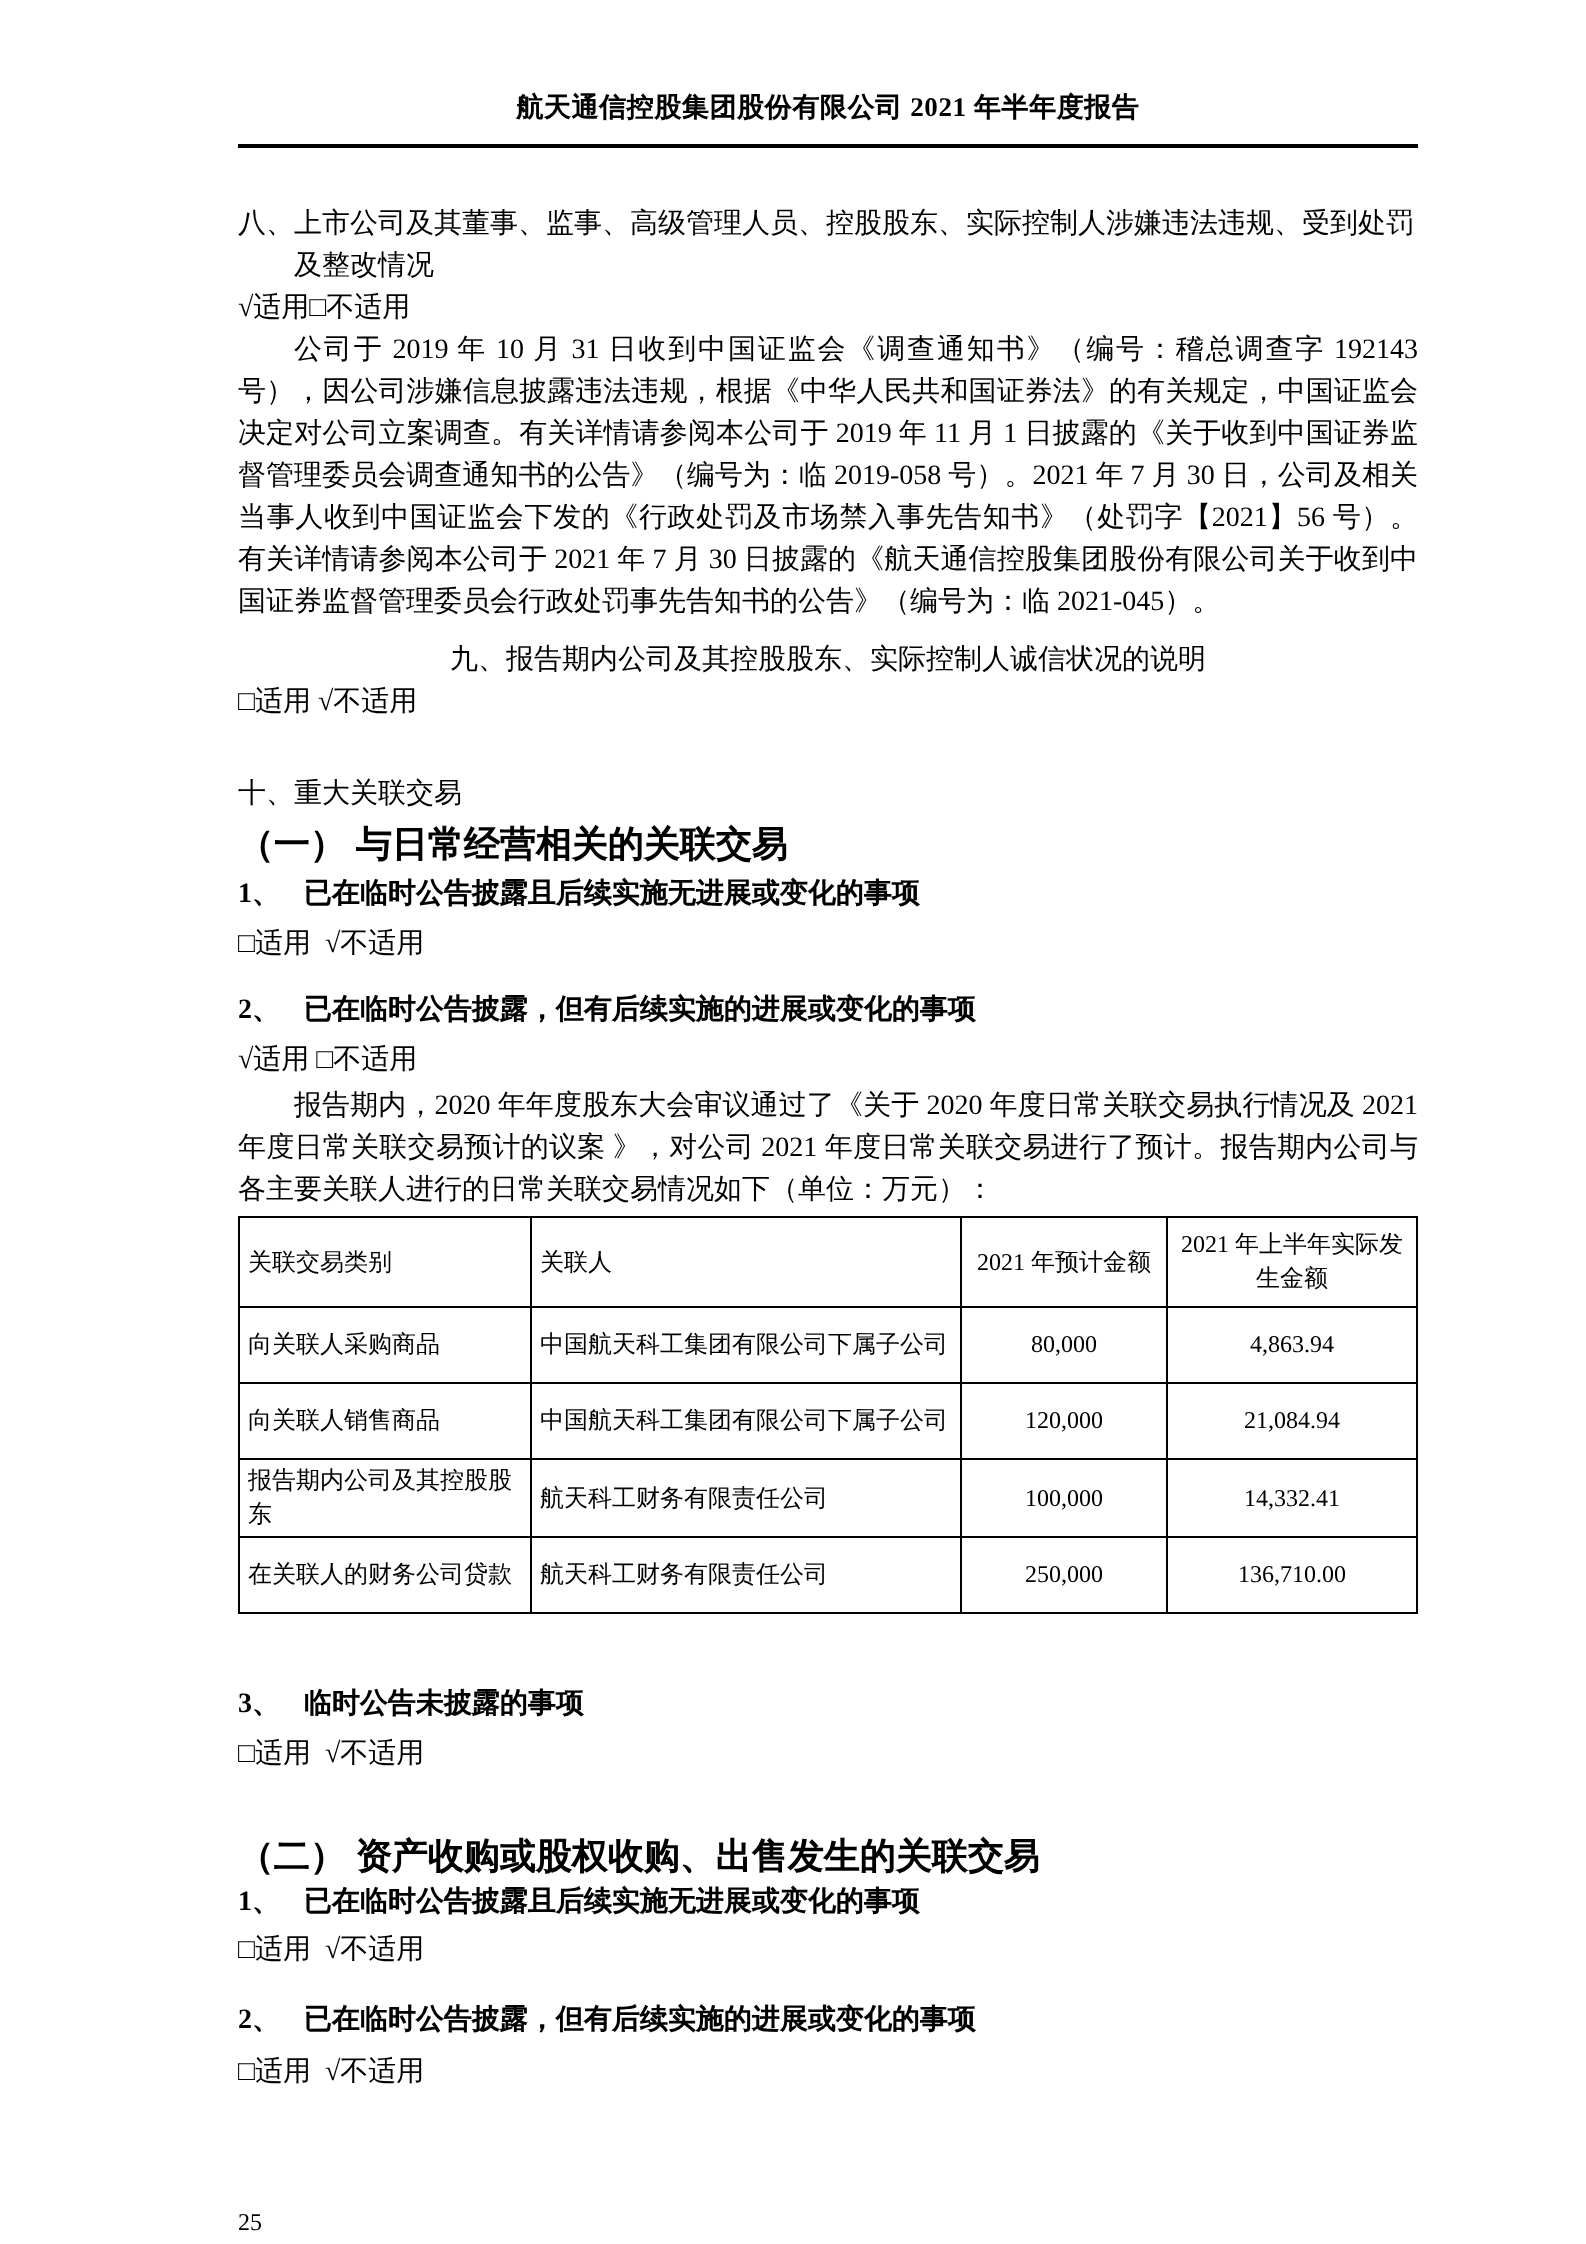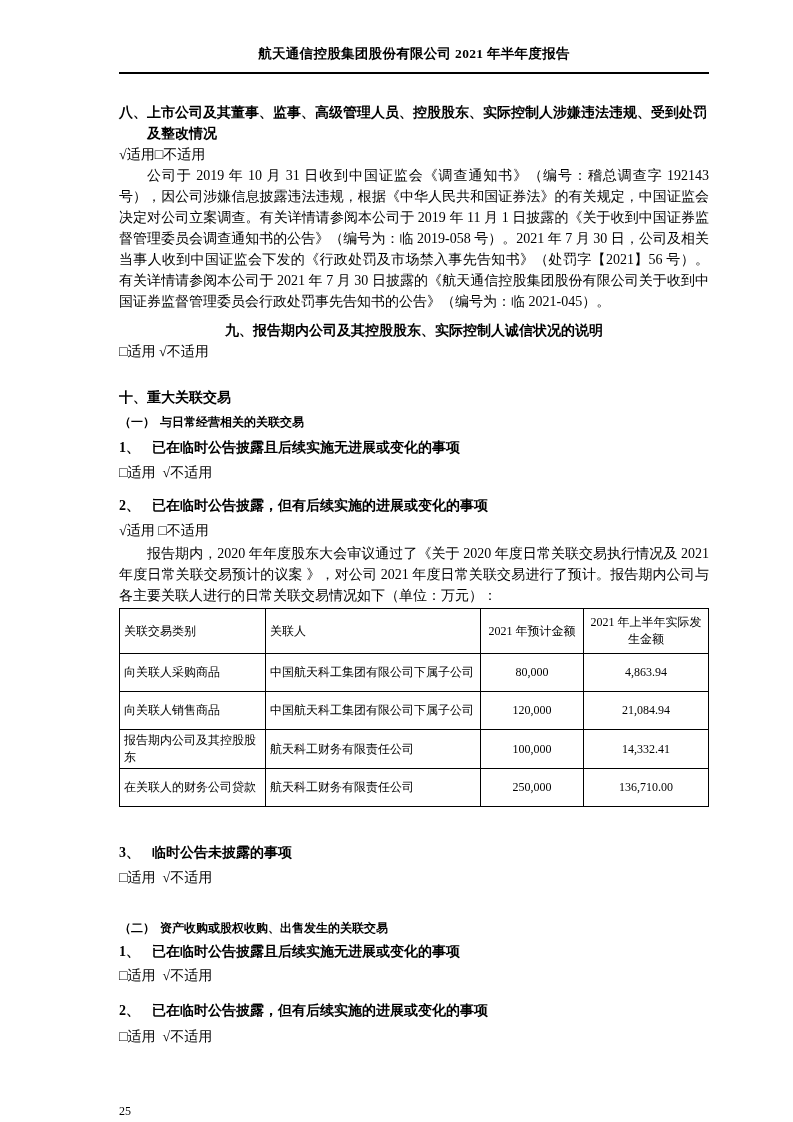--- a/index.html
+++ b/index.html
@@ -28,27 +28,27 @@
   .doc-header .title {
     font-size: 13.5px;
     font-weight: bold;
     line-height: 16px;
     letter-spacing: 0.3px;
     text-align: center;
   }
   
   .sec-heading {
     font-size: 14px;
-    font-weight: bold;
+    font-weight: normal;
     line-height: 21px;
     padding-left: 28px;
     text-indent: -28px;
   }
   .sub-heading {
-    font-size: 12px;
+    font-size: 18px;
     font-weight: bold;
     line-height: 21px;
   }
   .sub-heading .marker { margin-right: 5px; }
   .item-heading {
     font-size: 14px;
     font-weight: bold;
     line-height: 21px;
   }
   .item-heading .num {

